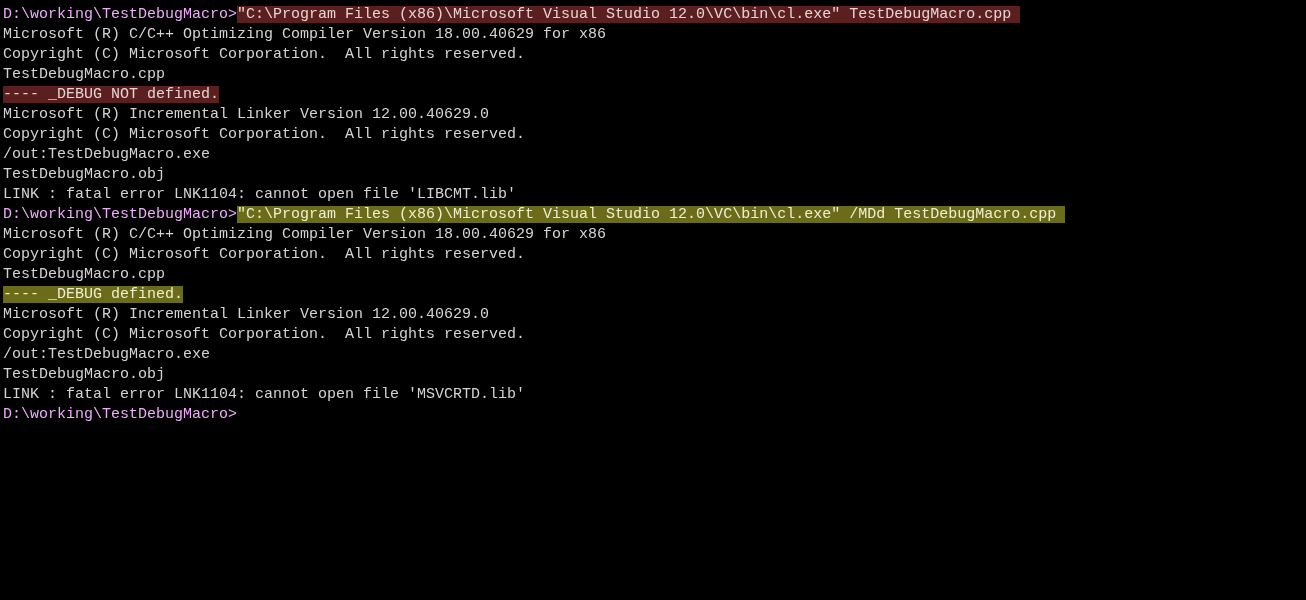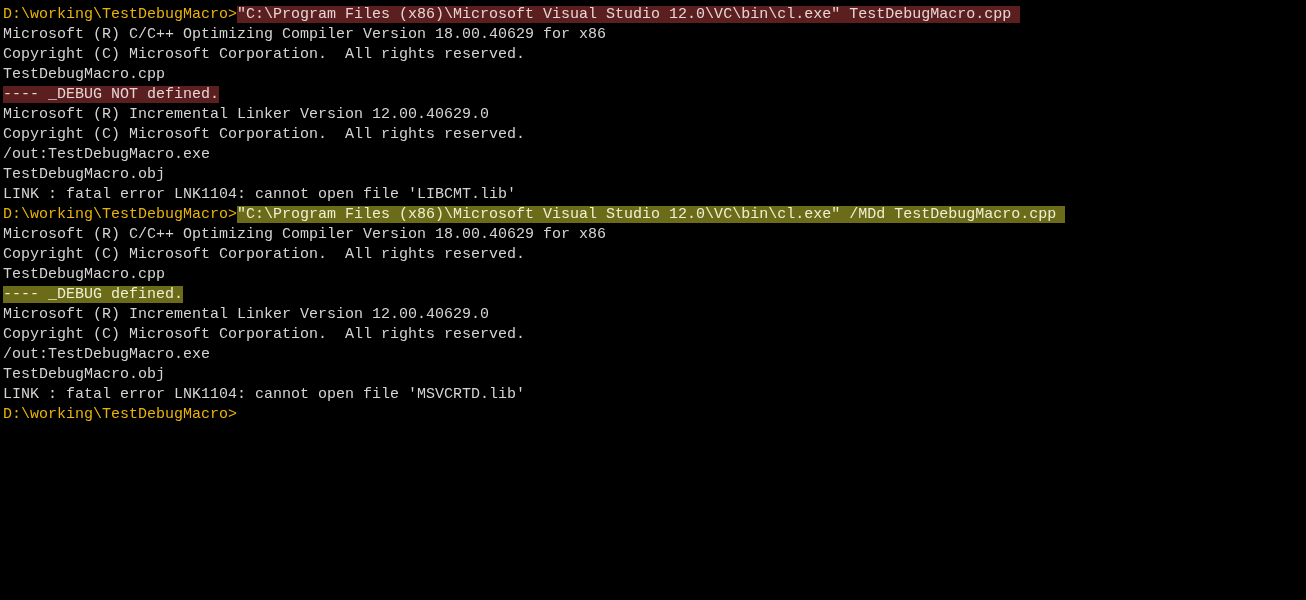--- a/index.html
+++ b/index.html
@@ -11,15 +11,15 @@
       line-height: 20px;
       padding: 5px 3px;
       white-space: pre;
       width: 1306px;
       height: 600px;
       overflow: hidden;
     }
     .line { display: block; }
     .hl-red { background-color: #5c1f1f; color: #e8d4d4; }
     .hl-yellow { background-color: #6b6b1a; color: #f0f0d0; }
-    .prompt { color: #eab308; }
+    .prompt { color: #f0abfc; }
   </style>
 </head>
 <body><div id="terminal"><span class="line"><span class="prompt">D:\working\TestDebugMacro&gt;</span><span class="hl-red">"C:\Program Files (x86)\Microsoft Visual Studio 12.0\VC\bin\cl.exe" TestDebugMacro.cpp </span></span><span class="line"><span>Microsoft (R) C/C++ Optimizing Compiler Version 18.00.40629 for x86</span></span><span class="line"><span>Copyright (C) Microsoft Corporation.  All rights reserved.</span></span><span class="line"><span></span></span><span class="line"><span>TestDebugMacro.cpp</span></span><span class="line"><span class="hl-red">---- _DEBUG NOT defined.</span></span><span class="line"><span>Microsoft (R) Incremental Linker Version 12.00.40629.0</span></span><span class="line"><span>Copyright (C) Microsoft Corporation.  All rights reserved.</span></span><span class="line"><span></span></span><span class="line"><span>/out:TestDebugMacro.exe</span></span><span class="line"><span>TestDebugMacro.obj</span></span><span class="line"><span>LINK : fatal error LNK1104: cannot open file 'LIBCMT.lib'</span></span><span class="line"><span></span></span><span class="line"><span class="prompt">D:\working\TestDebugMacro&gt;</span><span class="hl-yellow">"C:\Program Files (x86)\Microsoft Visual Studio 12.0\VC\bin\cl.exe" /MDd TestDebugMacro.cpp </span></span><span class="line"><span>Microsoft (R) C/C++ Optimizing Compiler Version 18.00.40629 for x86</span></span><span class="line"><span>Copyright (C) Microsoft Corporation.  All rights reserved.</span></span><span class="line"><span></span></span><span class="line"><span>TestDebugMacro.cpp</span></span><span class="line"><span class="hl-yellow">---- _DEBUG defined.</span></span><span class="line"><span>Microsoft (R) Incremental Linker Version 12.00.40629.0</span></span><span class="line"><span>Copyright (C) Microsoft Corporation.  All rights reserved.</span></span><span class="line"><span></span></span><span class="line"><span>/out:TestDebugMacro.exe</span></span><span class="line"><span>TestDebugMacro.obj</span></span><span class="line"><span>LINK : fatal error LNK1104: cannot open file 'MSVCRTD.lib'</span></span><span class="line"><span></span></span><span class="line"><span class="prompt">D:\working\TestDebugMacro&gt;</span></span></div>
 </body></html>

